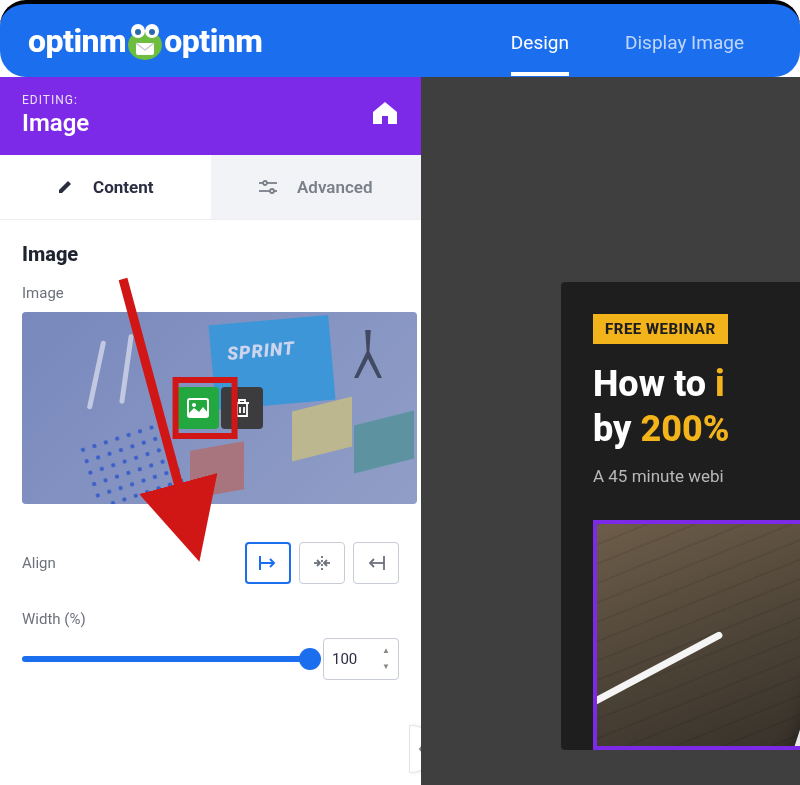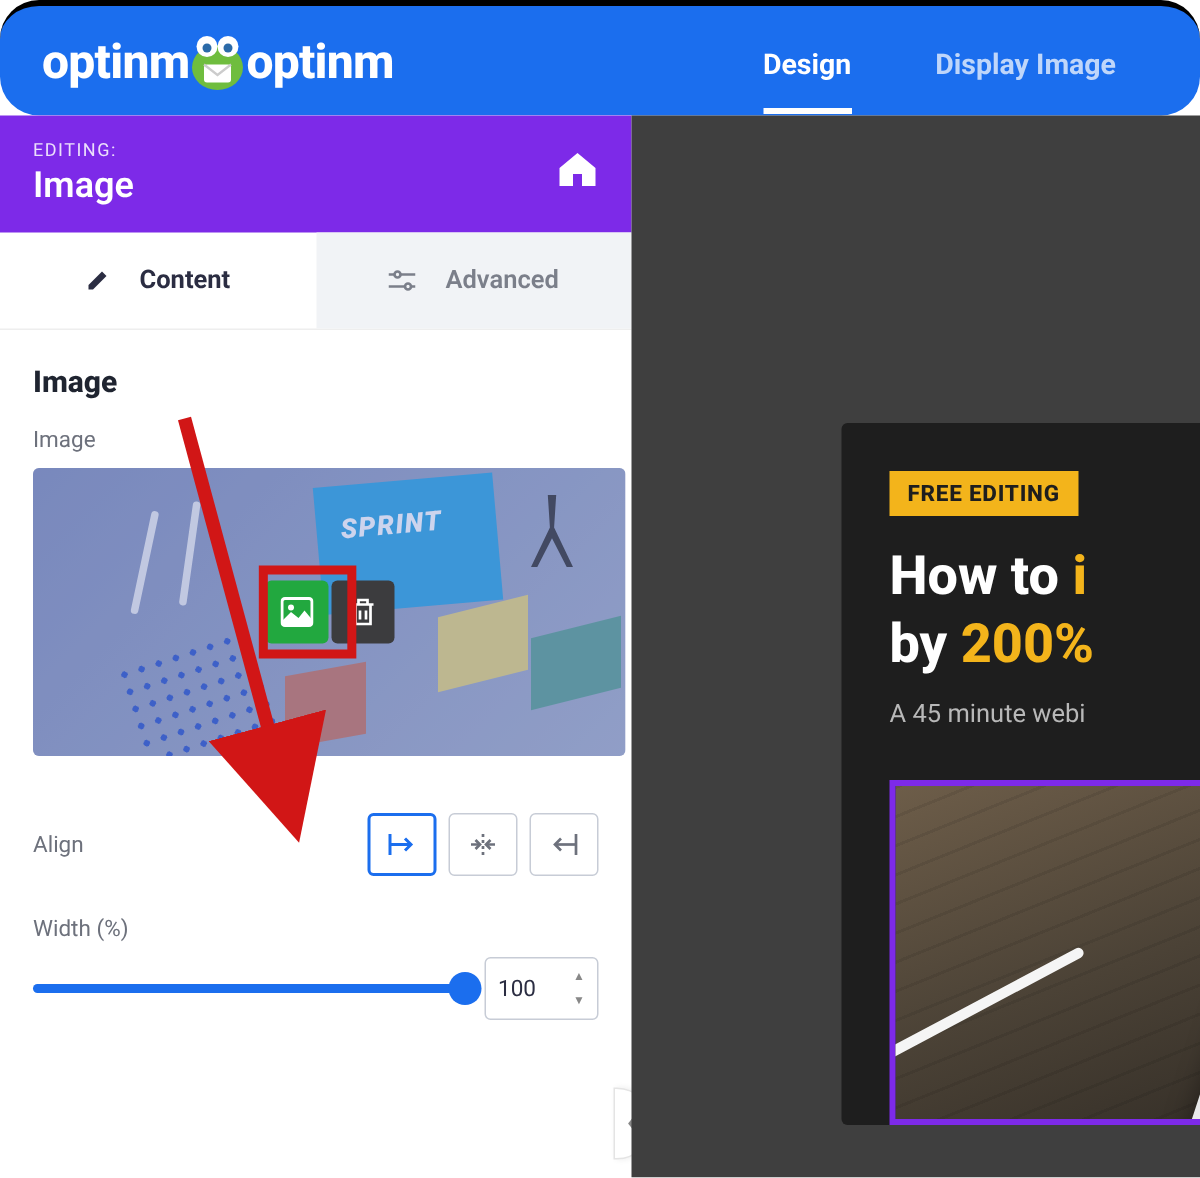--- a/index.html
+++ b/index.html
@@ -2,21 +2,21 @@
 <html><head>
 <meta charset="utf-8">
 <style>
   * { box-sizing: border-box; margin: 0; padding: 0; }
   body { font-family: -apple-system, BlinkMacSystemFont, "Segoe UI", Roboto, sans-serif; width: 800px; height: 785px; overflow: hidden; background: #fff; }
   
   .topbar { height: 77px; background: #1b6eee; display: flex; align-items: center; padding: 0 28px; border-top: 4px solid #000; border-radius: 26px; }
   .brand { color: #fff; font-size: 32px; font-weight: 800; letter-spacing: -0.5px; display: flex; align-items: center; }
   .brand svg { margin: 0 -2px; }
   .topnav { margin-left: auto; display: flex; gap: 0; }
-  .topnav-item { color: rgba(255,255,255,0.72); font-size: 19px; font-weight: 700; padding: 25px 28px 22px; cursor: pointer; position: relative; }
+  .topnav-item { color: rgba(255,255,255,0.72); font-size: 19px; font-weight: 400; padding: 25px 28px 22px; cursor: pointer; position: relative; }
   .topnav-item.active { color: #fff; }
   .topnav-item.active::after { content:""; position:absolute; left: 28px; right: 28px; bottom: 0; height: 4px; background: #fff; }
   
   .main { display: flex; height: calc(785px - 77px); }
   .sidebar { width: 421px; background: #fff; display: flex; flex-direction: column; position: relative; }
   
   .editing-banner { background: #7d2ae8; color: #fff; padding: 16px 22px 18px; display: flex; align-items: center; }
   .editing-label { font-size: 12px; letter-spacing: 1px; opacity: 0.85; }
   .editing-title { font-size: 24px; font-weight: 600; margin-top: 2px; }
   .home-icon { margin-left: auto; color: #fff; }
@@ -226,21 +226,21 @@
     <div class="collapse-handle">
       <svg width="8" height="12" viewBox="0 0 8 12" fill="none" stroke="currentColor" stroke-width="2">
           <path d="M6 1 L2 6 L6 11"></path>
         </svg>
     </div>
 
   </div>
 
   <div class="canvas">
     <div class="popup-card">
-      <div class="badge">FREE EDITING</div>
+      <div class="badge">FREE WEBINAR</div>
       <div class="popup-title">
         <span>How to </span><span class="accent">i</span><br>
         <span>by </span><span class="accent">200%</span>
       </div>
       <div class="popup-sub">A 45 minute webi</div>
       <div class="popup-img">
         <div class="wood-grain"></div>
         <div class="pencil"></div>
         <div class="tablet-corner"></div>
       </div>

